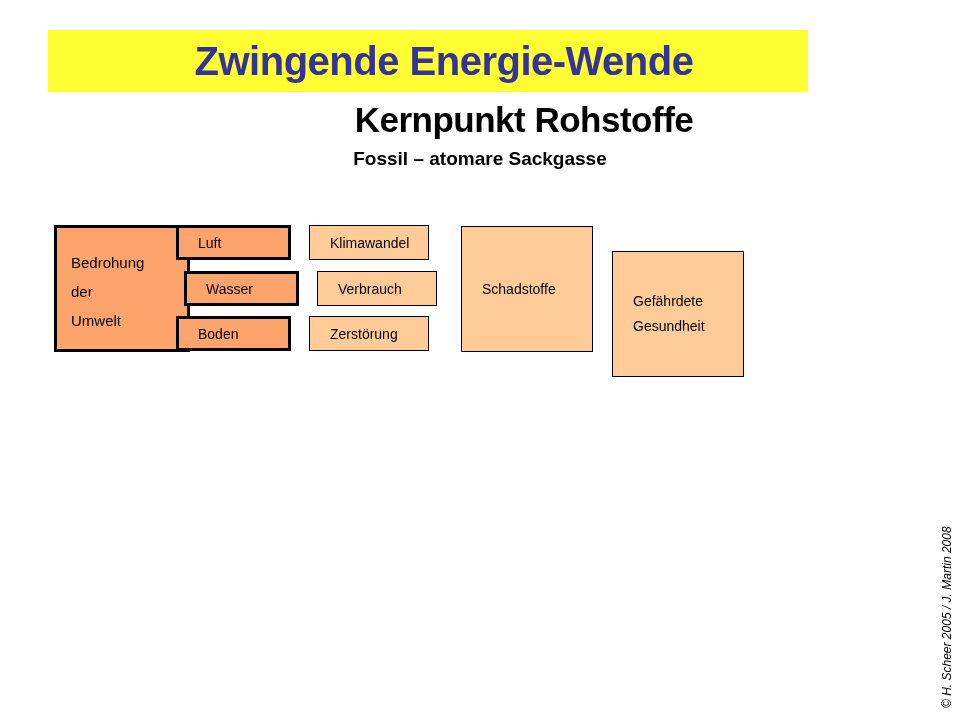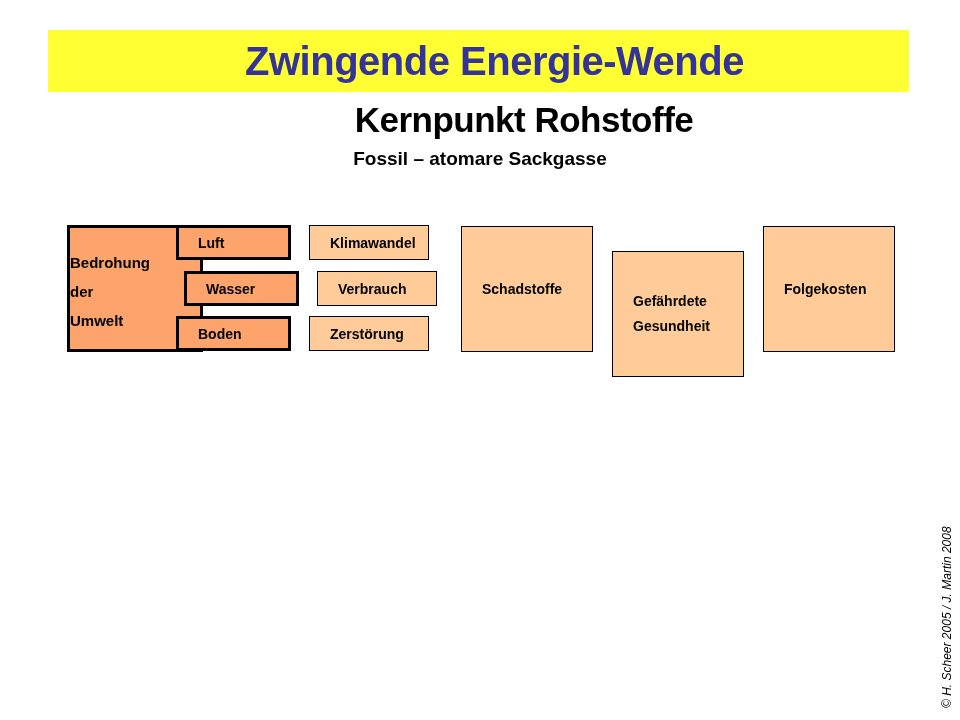--- a/index.html
+++ b/index.html
@@ -19,21 +19,21 @@
   .slide {
     position: relative;
     width: 960px;
     height: 720px;
     background: #ffffff;
   }
   .banner {
     position: absolute;
     left: 48px;
     top: 30px;
-    width: 861px;
+    width: 760px;
     height: 62px;
     background: var(--banner-yellow);
     display: flex;
     align-items: center;
     justify-content: center;
     padding-left: 32px;
   }
   .banner-title {
     font-size: 40px;
     font-weight: bold;
@@ -59,37 +59,37 @@
     top: 148px;
     width: 960px;
     text-align: center;
     font-size: 19px;
     font-weight: bold;
     color: #000000;
   }
   .dbox {
     position: absolute;
     color: #000000;
-    font-weight: bold;
+    font-weight: normal;
     font-size: 14px;
   }
   .dark {
     background: var(--box-dark-orange);
     border: 3px solid var(--border-black);
   }
   .light {
     background: var(--box-light-orange);
     border: 1px solid var(--border-black);
   }
   .threat-box {
-    left: 67px;
+    left: 54px;
     top: 225px;
     width: 136px;
     height: 127px;
-    padding: 20px 4px 0 0;
+    padding: 20px 4px 0 14px;
     font-size: 15px;
     line-height: 29px;
   }
   .small-box {
     width: 115px;
     height: 35px;
     left: 176px;
     display: flex;
     align-items: center;
     padding-left: 19px;
@@ -172,19 +172,16 @@
 
   <div class="dbox light big-box pos-schadstoffe">
     <div>Schadstoffe</div>
   </div>
 
   <div class="dbox light big-box pos-gesundheit">
     <div>Gefährdete</div>
     <div>Gesundheit</div>
   </div>
 
-  <div class="dbox light big-box pos-folgekosten">
-    <div>Folgekosten</div>
-  </div>
 
   <div class="copyright">© H. Scheer 2005 / J. Martin 2008</div>
 
 </div>
 
 </body></html>

